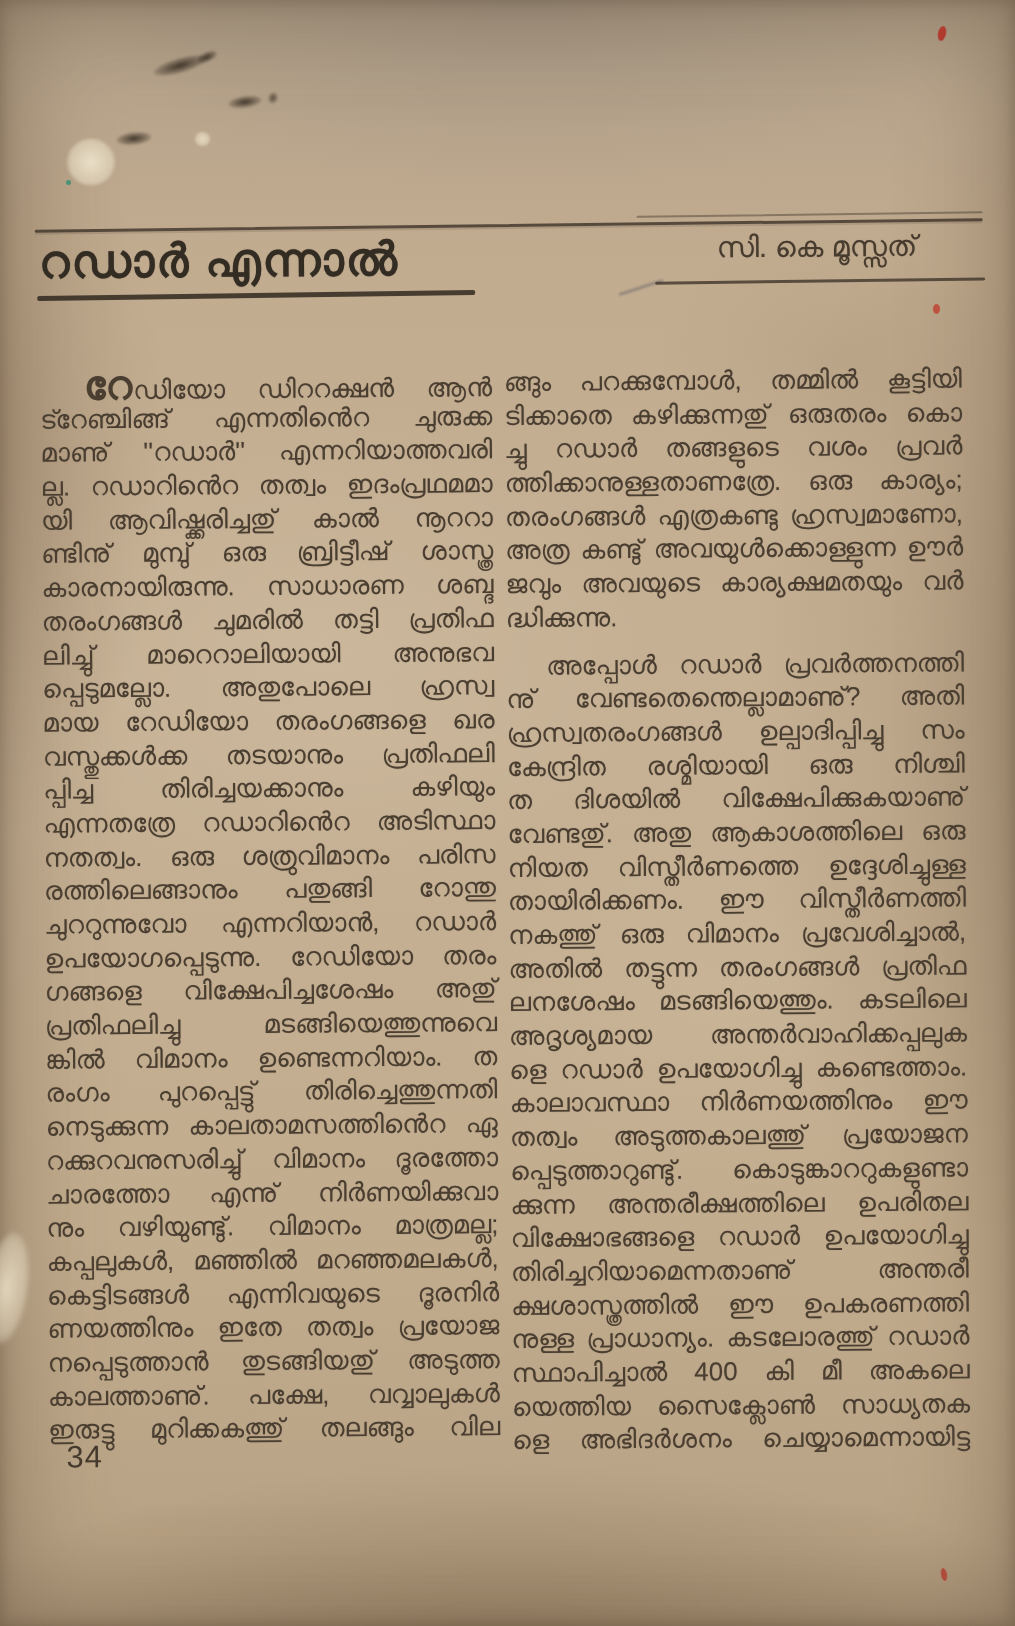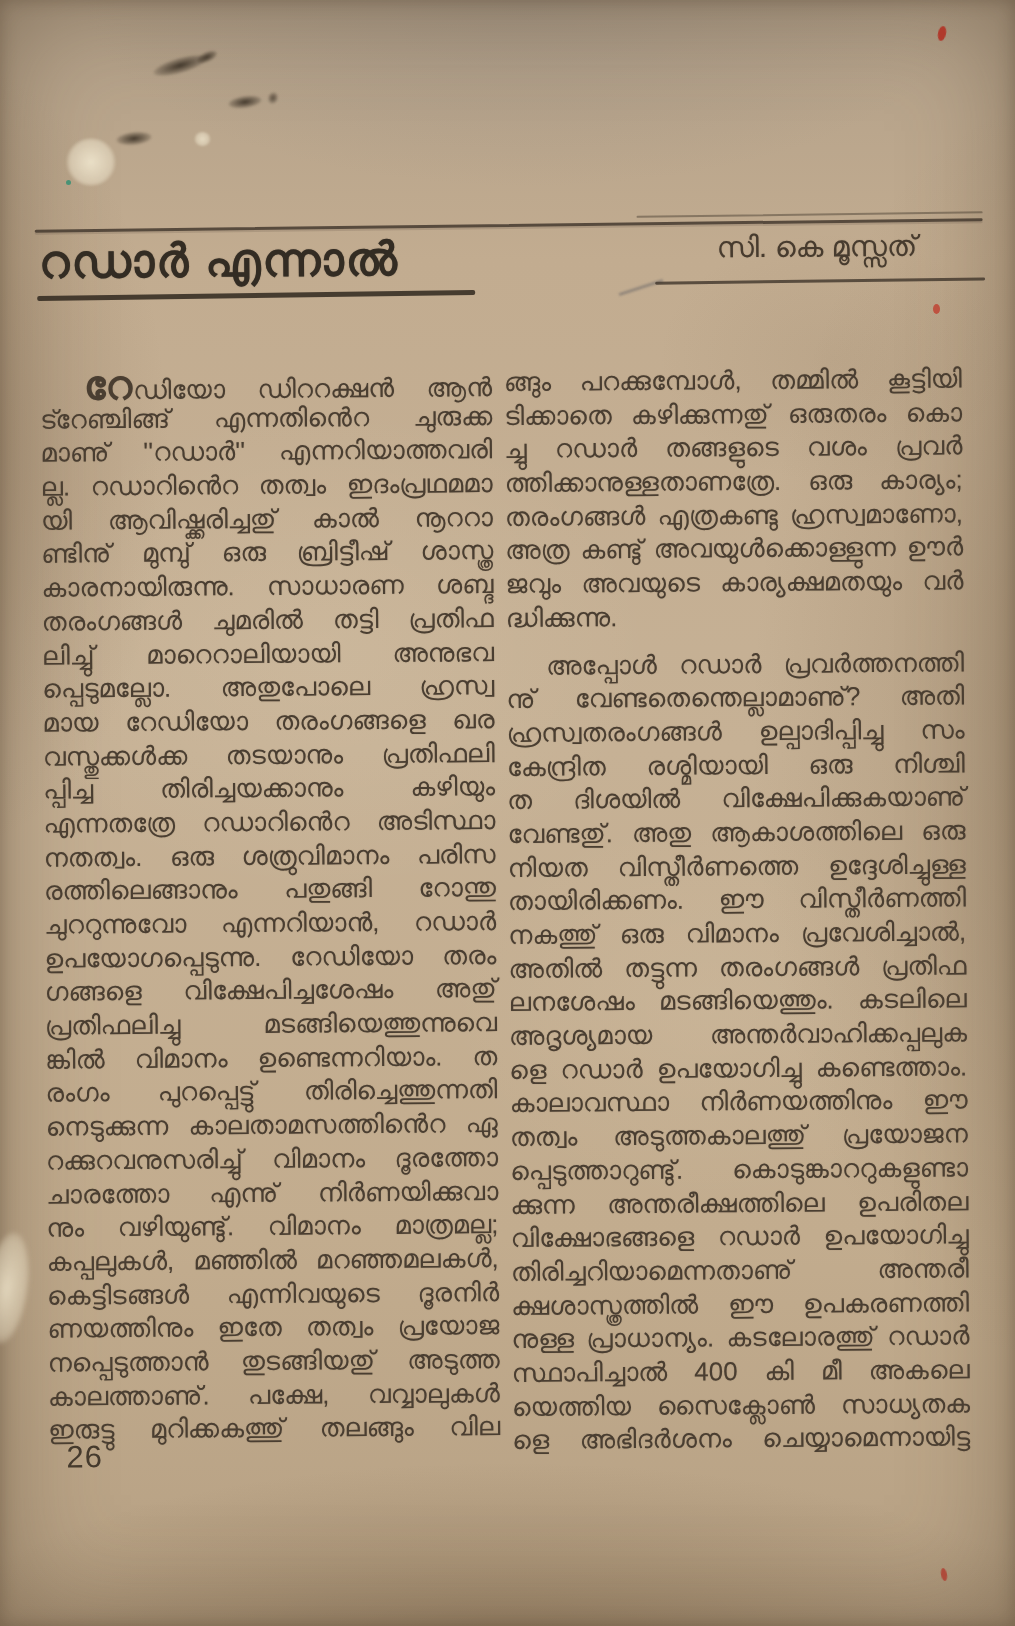--- a/index.html
+++ b/index.html
@@ -174,15 +174,15 @@
         <div class="tline">ക്കുന്ന അന്തരീക്ഷത്തിലെ ഉപരിതല</div>
         <div class="tline">വിക്ഷോഭങ്ങളെ റഡാർ ഉപയോഗിച്ചു</div>
         <div class="tline">തിരിച്ചറിയാമെന്നതാണു് അന്തരീ</div>
         <div class="tline">ക്ഷശാസ്ത്രത്തിൽ ഈ ഉപകരണത്തി</div>
         <div class="tline">നുള്ള പ്രാധാന്യം. കടലോരത്തു് റഡാർ</div>
         <div class="tline">സ്ഥാപിച്ചാൽ 400 കി മീ അകലെ</div>
         <div class="tline">യെത്തിയ സൈക്ലോൺ സാധ്യതക</div>
         <div class="tline">ളെ അഭിദർശനം ചെയ്യാമെന്നായിട്ട</div>
       </div>
 
-    <div class="page-number">26</div>
+    <div class="page-number">34</div>
   </div>
 </div>
 
 </body></html>

